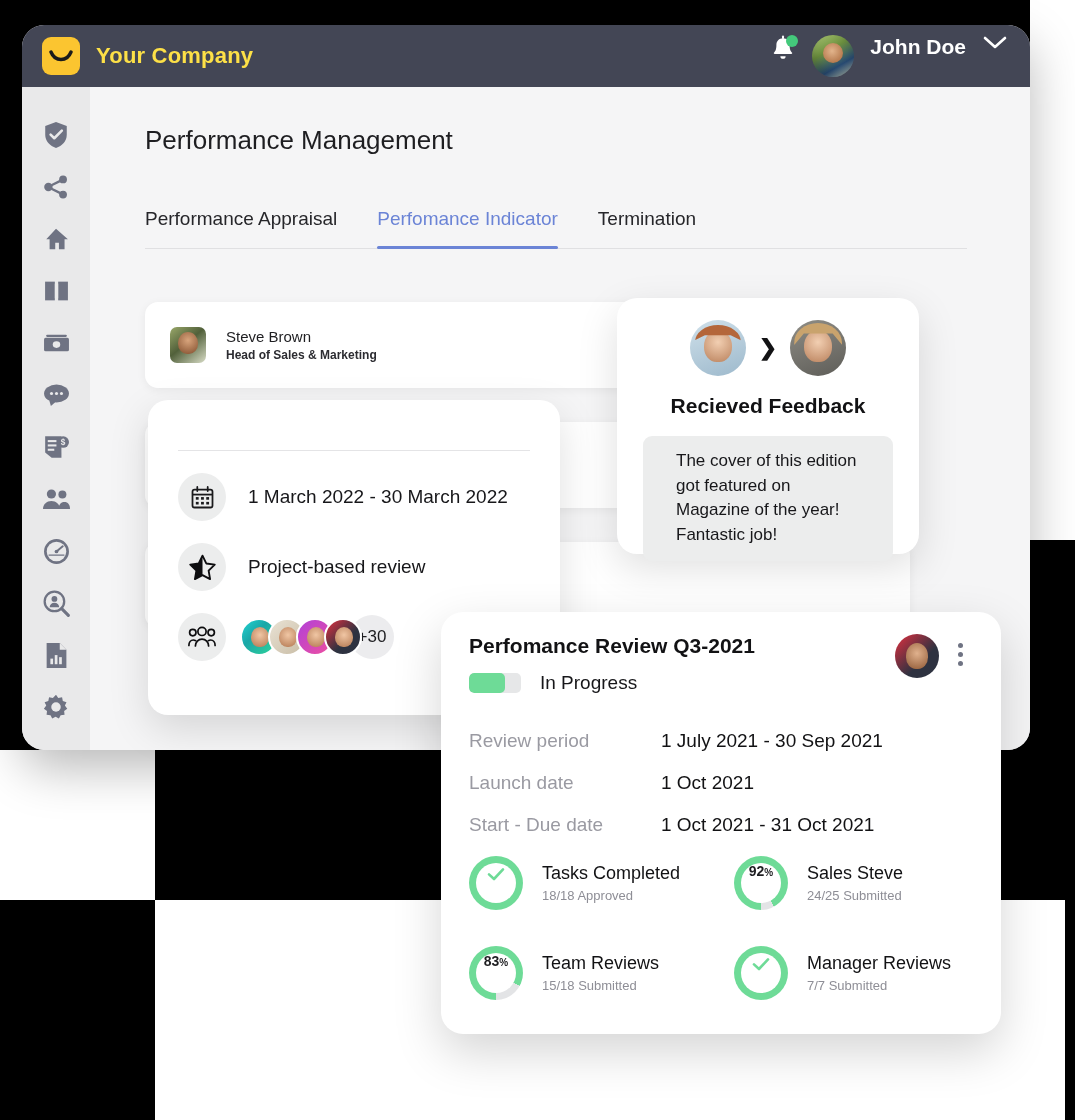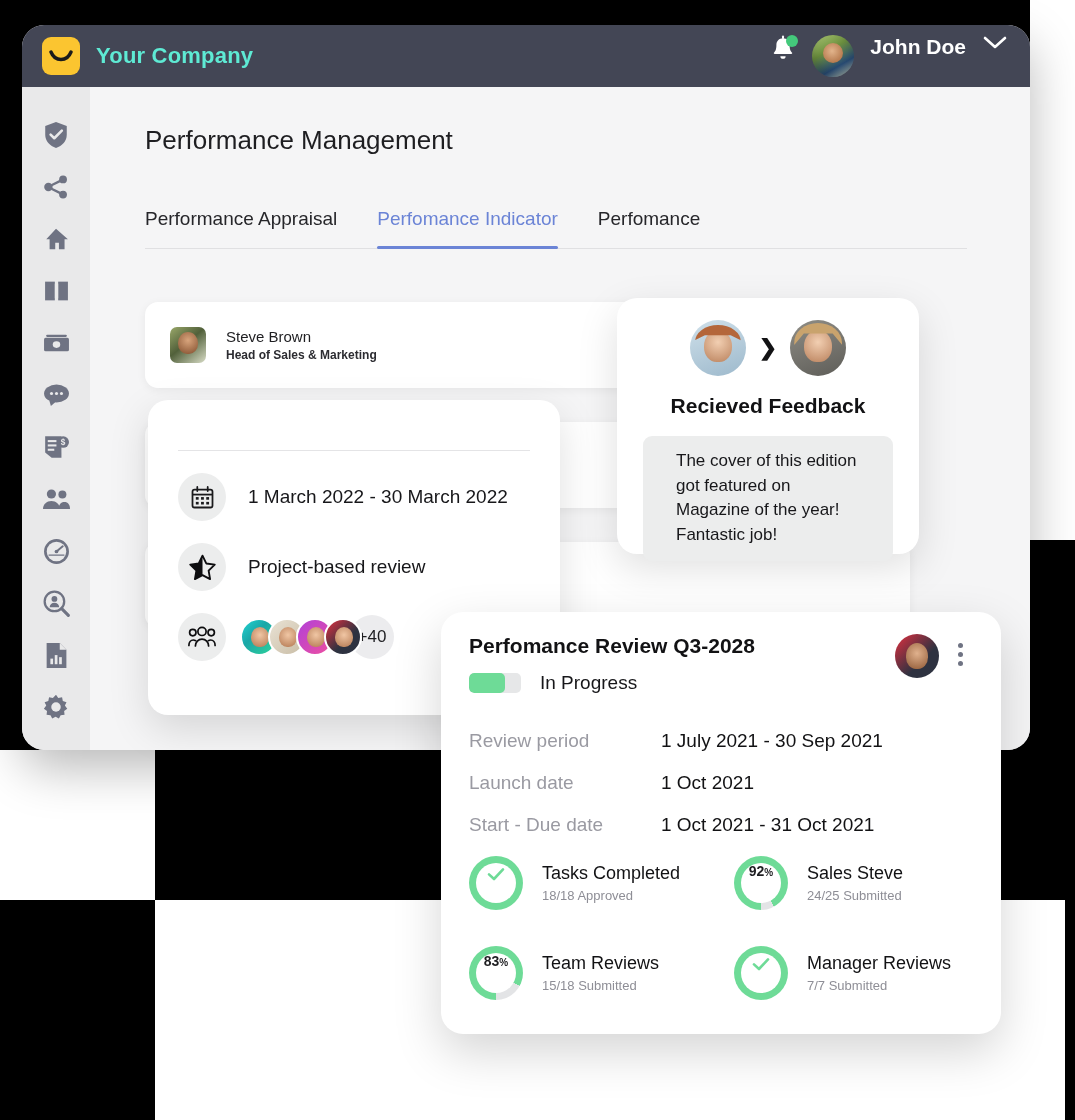--- a/index.html
+++ b/index.html
@@ -43,21 +43,21 @@
     background: #434655;
     display: flex; align-items: center;
   }
   #logo-mark {
     width: 38px; height: 38px; margin-left: 20px;
     background: #fbc530; border-radius: 9px;
     display: flex; align-items: flex-start; justify-content: center;
   }
   #logo-mark svg { margin-top: 13px; }
   #brand-title {
-    margin-left: 16px; color: #5eead4;
+    margin-left: 16px; color: #fde047;
     font-size: 22px; font-weight: bold; letter-spacing: .2px;
   }
   #topbar-right {
     margin-left: auto; margin-right: 22px;
     display: flex; align-items: flex-start; gap: 16px;
   }
   #notification-bell { position: relative; width: 26px; height: 30px; cursor: pointer; }
   #notification-dot {
     position: absolute; right: -2px; top: 0px;
     width: 12px; height: 12px; border-radius: 50%;
@@ -408,21 +408,21 @@
           </svg>
       </div>
     </div>
 
     <div id="content">
       <div id="page-title">Performance Management</div>
 
       <div id="tabs">
         <div class="tab">Performance Appraisal</div>
         <div class="tab active">Perfomance Indicator</div>
-        <div class="tab">Perfomance</div>
+        <div class="tab">Termination</div>
       </div>
     </div>
 
     <div class="list-row" id="list-row-1">
       <div class="row-avatar"></div>
       <div class="row-text">
         <div class="row-name">Steve Brown</div>
         <div class="row-role">Head of Sales &amp; Marketing</div>
       </div>
     </div>
@@ -478,39 +478,39 @@
           <path d="M7.4 21c0-4 2.9-6.8 6.6-6.8s6.6 2.8 6.6 6.8" fill="none" stroke="#0d0d0f" stroke-width="1.7" stroke-linecap="round"></path>
           <path d="M0.9 20.4c0-3.2 1.9-5.4 4.4-5.4 .9 0 1.7.3 2.4.7" fill="none" stroke="#0d0d0f" stroke-width="1.7" stroke-linecap="round"></path>
           <path d="M27.1 20.4c0-3.2-1.9-5.4-4.4-5.4-.9 0-1.7.3-2.4.7" fill="none" stroke="#0d0d0f" stroke-width="1.7" stroke-linecap="round"></path>
         </svg>
       </div>
       <div id="avatar-stack">
         <div class="stack-av sa1"></div>
         <div class="stack-av sa2"></div>
         <div class="stack-av sa3"></div>
         <div class="stack-av sa4"></div>
-        <div id="avatar-more">+40</div>
+        <div id="avatar-more">+30</div>
       </div>
     </div>
   </div>
 
   <div id="card-feedback">
     <div id="fb-avatars">
       <div class="fb-av" id="fb-av-from"></div>
       <div id="fb-arrow">❯</div>
       <div class="fb-av" id="fb-av-to"></div>
     </div>
     <div id="fb-title">Recieved Feedback</div>
     <div id="fb-bubble">The cover of this edition got featured on Magazine of the year! Fantastic job!</div>
   </div>
 
   <div id="card-review">
     <div id="rv-head">
       <div id="rv-headleft">
-        <div id="rv-title">Perfomance Review Q3-2028</div>
+        <div id="rv-title">Perfomance Review Q3-2021</div>
         <div id="rv-statusrow">
           <div id="rv-progress">
             <div id="rv-progress-fill" style="width: 70%;"></div>
           </div>
           <div id="rv-status-label">In Progress</div>
         </div>
       </div>
       <div id="rv-owner-avatar"></div>
       <div id="rv-kebab">
         <span></span>

